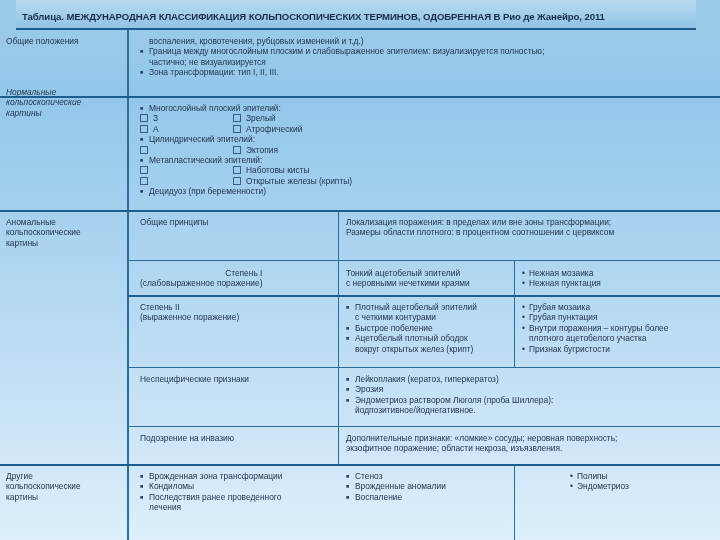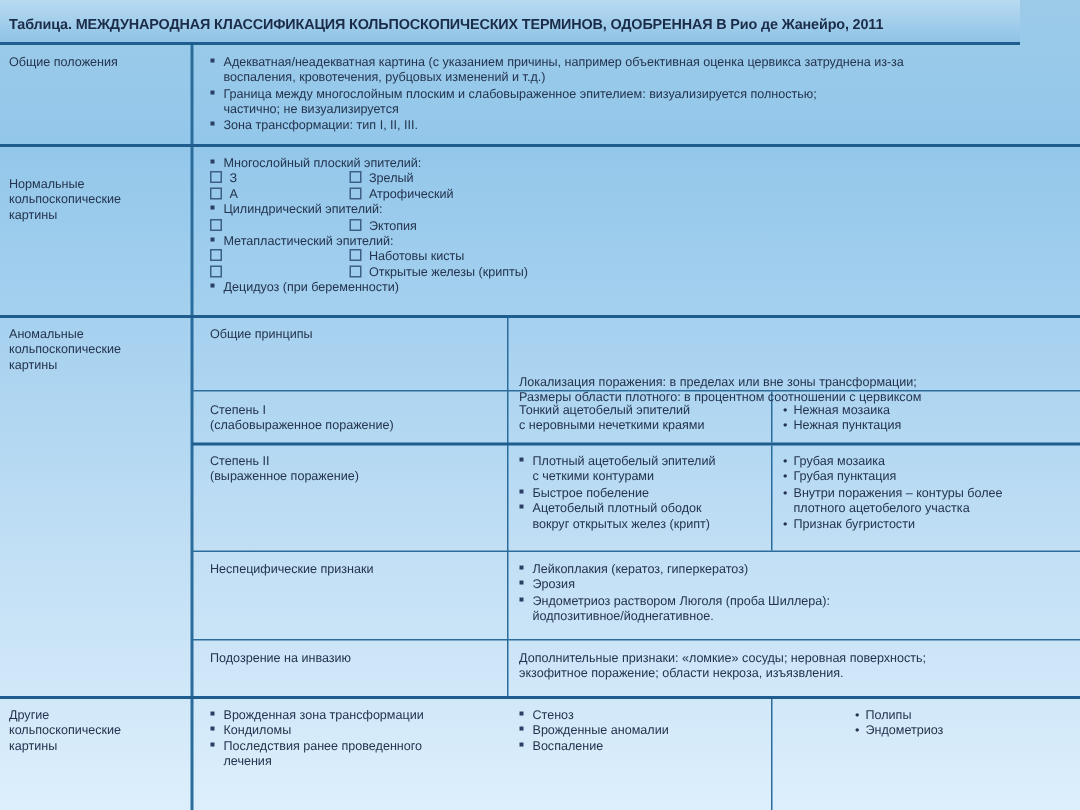--- a/index.html
+++ b/index.html
@@ -4,21 +4,21 @@
 <style>
   html, body { margin: 0; padding: 0; }
   body {
     width: 720px; height: 540px; overflow: hidden;
     font-family: "Liberation Sans", sans-serif;
     color: #1f2f45;
     background: linear-gradient(180deg, #9ccbe9 0%, #93c7ea 18%, #a6d1ef 40%, #c3e0f5 70%, #ddeffc 100%);
     position: relative;
   }
   .title {
-    position: absolute; left: 0; top: 0; width: 680px; height: 30px;
+    position: absolute; left: 16px; top: 0; width: 680px; height: 30px;
     background: linear-gradient(180deg, #b8daf1 0%, #8fc3e6 100%);
     border-bottom: 2px solid #1e5d8e;
     box-sizing: border-box;
     text-decoration: underline;
   }
   .title span {
     position: absolute; left: 6px; top: 11px; font-size: 9.6px; font-weight: bold; letter-spacing: -0.1px; color: #1b2c48;
     white-space: nowrap;
   }
   .hline { position: absolute; height: 2px; background: #1e5d8e; }
@@ -52,28 +52,27 @@
 <div class="vline" style="left:514px; top:297px; height:70px;"></div>
 <div class="hline thin" style="left:128px; top:367px; width:592px;"></div>
 <div class="hline thin" style="left:128px; top:426px; width:592px;"></div>
 <div class="hline" style="left:0; top:464px; width:720px;"></div>
 <div class="vline" style="left:514px; top:466px; height:74px;"></div>
 
 <div class="cell" style="left:6px; top:36px;">
   <span>Общие положения</span>
 </div>
 <div class="cell" style="left:140px; top:36px;">
-  <span class="li">Адекватная/неадекватная картина (с указанием причины, например объективная оценка цервикса затруднена из-за</span>
   <span class="li nb">воспаления, кровотечения, рубцовых изменений и т.д.)</span>
   <span class="li">Граница между многослойным плоским и слабовыраженное эпителием: визуализируется полностью;</span>
   <span class="li nb">частично; не визуализируется</span>
   <span class="li">Зона трансформации: тип I, II, III.</span>
 </div>
 
-<div class="cell" style="left:6px; top:117px;">
+<div class="cell" style="left:6px; top:87px;font-style:italic;">
   <span class="row">Нормальные</span>
   <span class="row">кольпоскопические</span>
   <span class="row">картины</span>
 </div>
 <div class="cell" style="left:140px; top:103px;">
   <span class="li">Многослойный плоский эпителий:</span>
   <span class="row">
     <span class="cb"></span><span>З</span>
     <span class="col2"><span class="cb"></span><span>Зрелый</span></span>
   </span>
@@ -100,26 +99,26 @@
 
 <div class="cell" style="left:6px; top:217px;">
   <span class="row">Аномальные</span>
   <span class="row">кольпоскопические</span>
   <span class="row">картины</span>
 </div>
 
 <div class="cell" style="left:140px; top:217px;">
   <span>Общие принципы</span>
 </div>
-<div class="cell" style="left:346px; top:217px;margin-top:32px;">
+<div class="cell" style="left:346px; top:217px;">
   <span class="row">Локализация поражения: в пределах или вне зоны трансформации;</span>
   <span class="row">Размеры области плотного: в процентном соотношении с цервиксом</span>
 </div>
 
-<div class="cell" style="left:140px; top:268px;">
+<div class="cell" style="left:140px; top:268px;text-align:right;">
   <span class="row">Степень I</span>
   <span class="row">(слабовыраженное поражение)</span>
 </div>
 <div class="cell" style="left:346px; top:268px;">
   <span class="row">Тонкий ацетобелый эпителий</span>
   <span class="row">с неровными нечеткими краями</span>
 </div>
 <div class="cell" style="left:522px; top:268px;">
   <span class="blt">Нежная мозаика</span>
   <span class="blt">Нежная пунктация</span>

